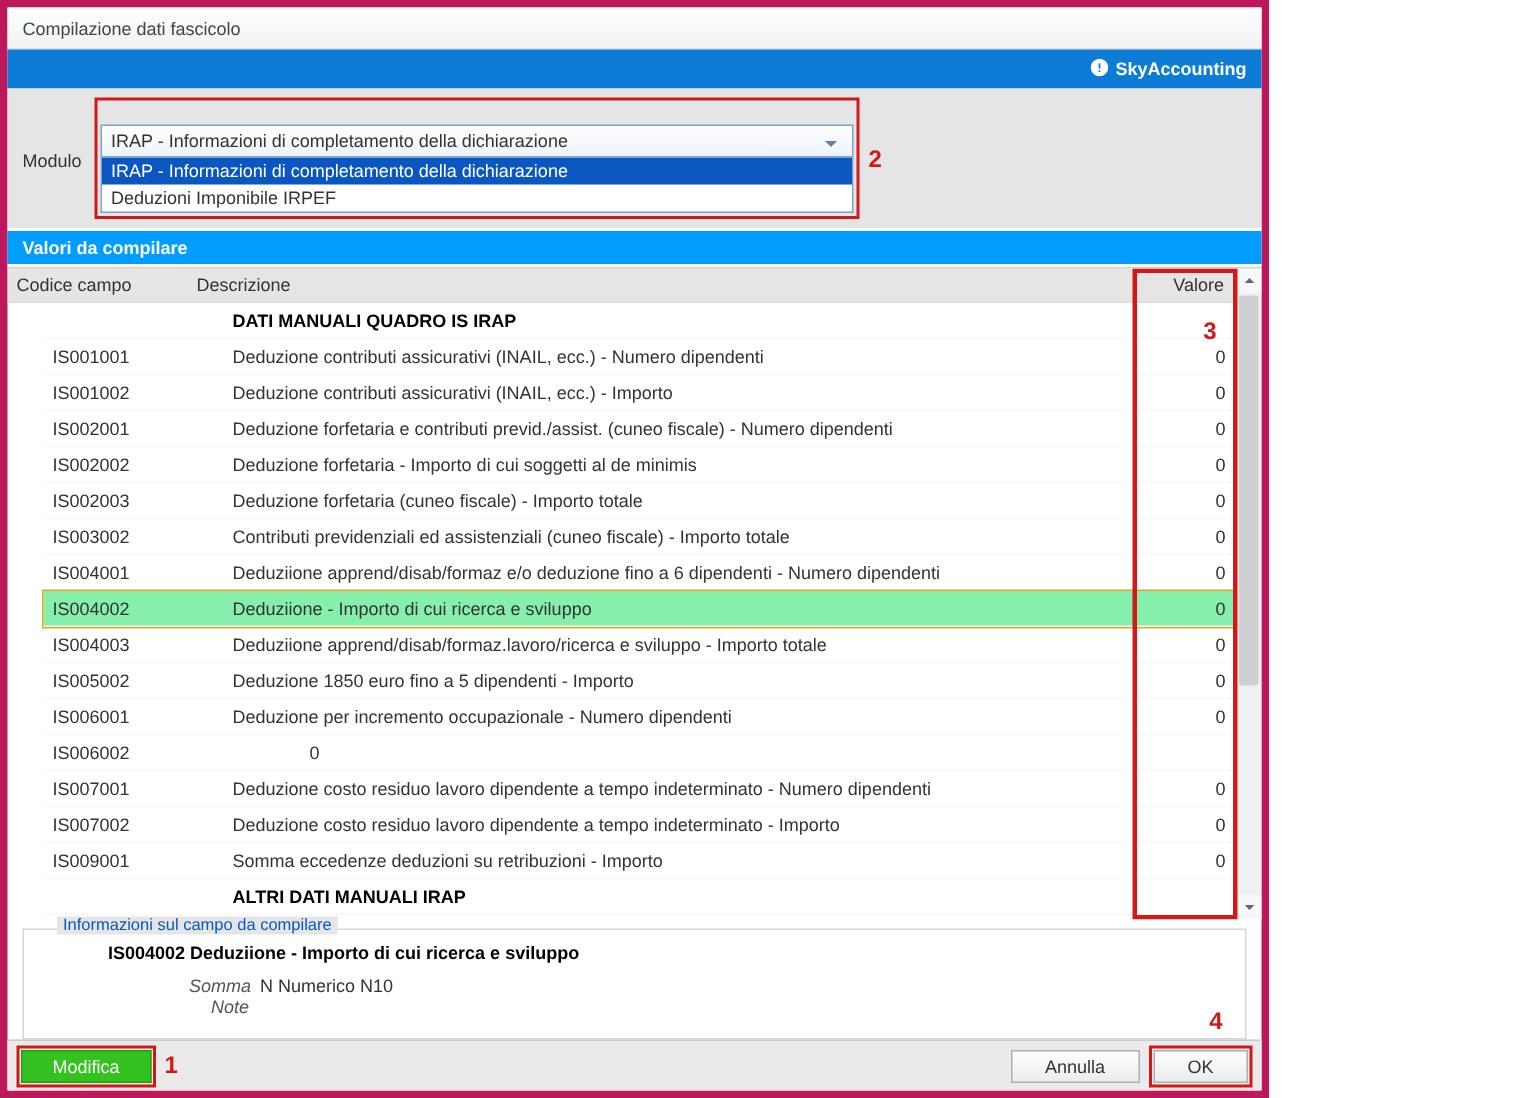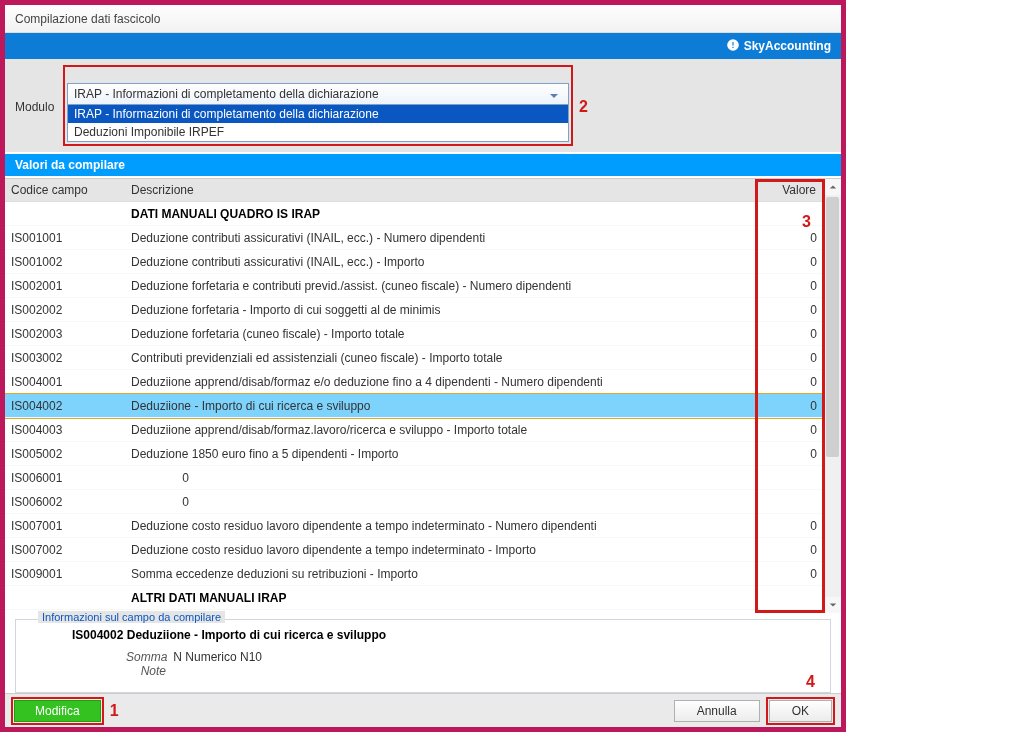--- a/index.html
+++ b/index.html
@@ -21,24 +21,24 @@
   .annot-2 { color:#d11919; font-weight:bold; font-size:16px; margin-left:6px; padding-top:2px; }
   .valori-bar { background:#009dff; color:#fff; font-weight:bold; padding:4px 10px; border-top:2px solid #fff; border-bottom:2px solid #fff; }
   .table-area { flex:1 1 auto; display:flex; border-top:1px solid #ccc; position:relative; overflow:hidden; }
   .table-inner { flex:1 1 auto; overflow:hidden; }
   .grid-header { display:flex; border-bottom:1px solid #ddd; background:#e5e5e5; }
   .grid-header .col { padding:4px 6px; color:#333; border-right:1px solid #e5e5e5; }
   .col-code { width:120px; }
   .col-desc { flex:1 1 auto; }
   .col-val  { width:70px; text-align:right; padding-right:10px; }
   .grid-body { }
-  .row { display:flex; align-items:center; height:24px; border-bottom:1px solid #f7f7f7; }
+  .row { display:flex; align-items:center; height:24px; border-bottom:1px solid #f7f7f7;margin-left:24px; }
   .row .cell { padding:0 6px; }
   .row.section .cell-desc { font-weight:bold; color:#000; }
-  .row.selected { outline:1px solid #e0a826; background:#7dd3fc; }
+  .row.selected { outline:1px solid #e0a826; background:#86efac; }
   .cell-code { width:120px; color:#333; }
   .cell-desc { flex:1 1 auto; color:#333; }
   .cell-val  { width:70px; text-align:right; color:#333; padding-right:10px; }
   .valore-annot { position:absolute; right:16px; top:0; bottom:0; width:70px; border:3px solid #d11919; pointer-events:none; }
   .annot-3 { color:#d11919; font-weight:bold; font-size:16px; position:absolute; right:30px; top:34px; }
   .vscroll { width:18px; background:#f0f0f0; border-left:1px solid #ddd; position:relative; }
   .vscroll .btn { height:16px; display:flex; align-items:center; justify-content:center; background:#f7f7f7; }
   .vscroll .btn svg { width:8px; height:8px; fill:#666; }
   .vscroll .thumb { position:absolute; left:2px; right:2px; top:18px; height:260px; background:#cfcfcf; border-radius:2px; }
   .vscroll .btn.bottom { position:absolute; bottom:0; left:0; right:0; }
@@ -131,40 +131,41 @@
             <div class="cell cell-desc">Deduzione forfetaria (cuneo fiscale) - Importo totale</div>
             <div class="cell cell-val">0</div>
           </div>
           <div class="row">
             <div class="cell cell-code">IS003002</div>
             <div class="cell cell-desc">Contributi previdenziali ed assistenziali (cuneo fiscale) - Importo totale</div>
             <div class="cell cell-val">0</div>
           </div>
           <div class="row">
             <div class="cell cell-code">IS004001</div>
-            <div class="cell cell-desc">Deduziione apprend/disab/formaz e/o deduzione fino a 4 dipendenti - Numero dipendenti</div>
+            <div class="cell cell-desc">Deduziione apprend/disab/formaz e/o deduzione fino a 6 dipendenti - Numero dipendenti</div>
             <div class="cell cell-val">0</div>
           </div>
           <div class="row selected">
             <div class="cell cell-code">IS004002</div>
             <div class="cell cell-desc">Deduziione - Importo di cui ricerca e sviluppo</div>
             <div class="cell cell-val">0</div>
           </div>
           <div class="row">
             <div class="cell cell-code">IS004003</div>
             <div class="cell cell-desc">Deduziione apprend/disab/formaz.lavoro/ricerca e sviluppo - Importo totale</div>
             <div class="cell cell-val">0</div>
           </div>
           <div class="row">
             <div class="cell cell-code">IS005002</div>
             <div class="cell cell-desc">Deduzione 1850 euro fino a 5 dipendenti - Importo</div>
             <div class="cell cell-val">0</div>
           </div>
           <div class="row">
             <div class="cell cell-code">IS006001</div>
+            <div class="cell cell-desc">Deduzione per incremento occupazionale - Numero dipendenti</div>
             <div class="cell cell-val">0</div>
           </div>
           <div class="row">
             <div class="cell cell-code">IS006002</div>
             <div class="cell cell-val">0</div>
           </div>
           <div class="row">
             <div class="cell cell-code">IS007001</div>
             <div class="cell cell-desc">Deduzione costo residuo  lavoro dipendente a tempo indeterminato - Numero dipendenti</div>
             <div class="cell cell-val">0</div>

